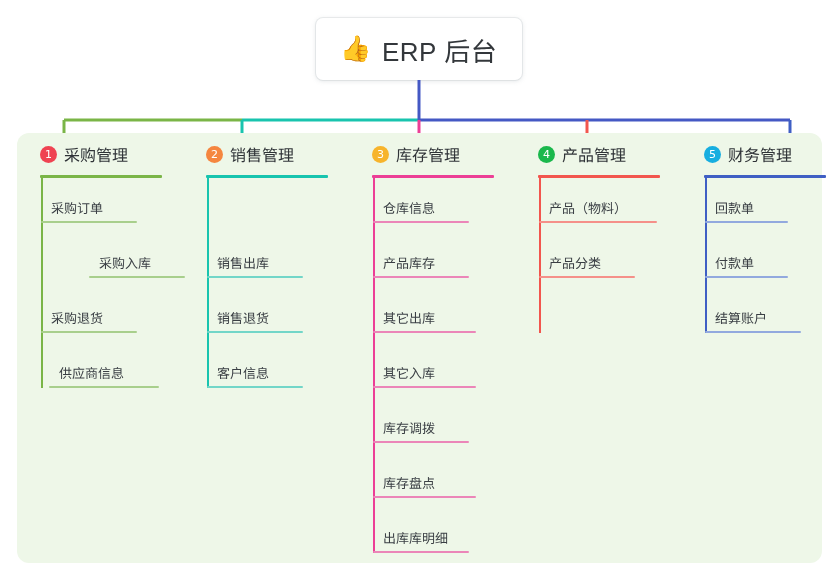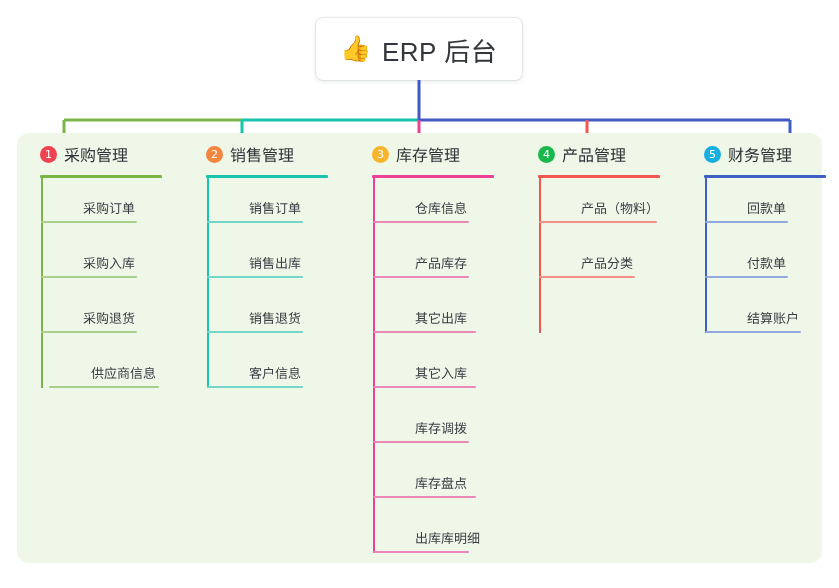--- a/index.html
+++ b/index.html
@@ -92,21 +92,21 @@
   }
 
   
   .leaf{
     position:absolute;
     left:24px;
     height:40px;
   }
   .leaf-label{
     position:absolute;
-    left:42px;
+    left:10px;
     bottom:6px;
     font-size:13px;
     color:#3a3f44;
     white-space:nowrap;
   }
   .leaf-rule{
     position:absolute;
     left:0px;
     bottom:0px;
     height:2px;
@@ -142,44 +142,40 @@
         <div class="col-head">
           <span class="badge" style="background: rgb(239, 67, 82);">1</span>
           <span class="col-title">采购管理</span>
         </div>
         <div class="col-rule" style="width: 122px; background: rgb(122, 181, 71);"></div>
         <div class="spine" style="height: 211px; background: rgb(122, 181, 71);"></div>
         <div class="leaf" style="top: 44px; width: 100px;">
           <span class="leaf-label">采购订单</span>
           <div class="leaf-rule" style="width: 96px; background: rgb(168, 207, 140);"></div>
         </div>
-        <div class="leaf" style="top: 99px; width: 100px;">
+        <div class="leaf" style="top: 99px; width: 100px; margin-left: 48px;">
           <span class="leaf-label">采购入库</span>
           <div class="leaf-rule" style="width: 96px; background: rgb(168, 207, 140);"></div>
         </div>
         <div class="leaf" style="top: 154px; width: 100px;">
           <span class="leaf-label">采购退货</span>
           <div class="leaf-rule" style="width: 96px; background: rgb(168, 207, 140);"></div>
         </div>
         <div class="leaf" style="top: 209px; width: 114px; margin-left: 8px;">
           <span class="leaf-label">供应商信息</span>
           <div class="leaf-rule" style="width: 110px; background: rgb(168, 207, 140);"></div>
         </div>
       </div>
       <div class="col" style="left: 183px; width: 165px;">
         <div class="col-head">
           <span class="badge" style="background: rgb(245, 134, 63);">2</span>
           <span class="col-title">销售管理</span>
         </div>
         <div class="col-rule" style="width: 122px; background: rgb(24, 196, 174);"></div>
         <div class="spine" style="height: 211px; background: rgb(24, 196, 174);"></div>
-        <div class="leaf" style="top: 44px; width: 100px;">
-          <span class="leaf-label">销售订单</span>
-          <div class="leaf-rule" style="width: 96px; background: rgb(114, 214, 200);"></div>
-        </div>
         <div class="leaf" style="top: 99px; width: 100px; padding-left: 32px;">
           <span class="leaf-label">销售出库</span>
           <div class="leaf-rule" style="width: 96px; background: rgb(114, 214, 200);"></div>
         </div>
         <div class="leaf" style="top: 154px; width: 100px;">
           <span class="leaf-label">销售退货</span>
           <div class="leaf-rule" style="width: 96px; background: rgb(114, 214, 200);"></div>
         </div>
         <div class="leaf" style="top: 209px; width: 100px;">
           <span class="leaf-label">客户信息</span>

